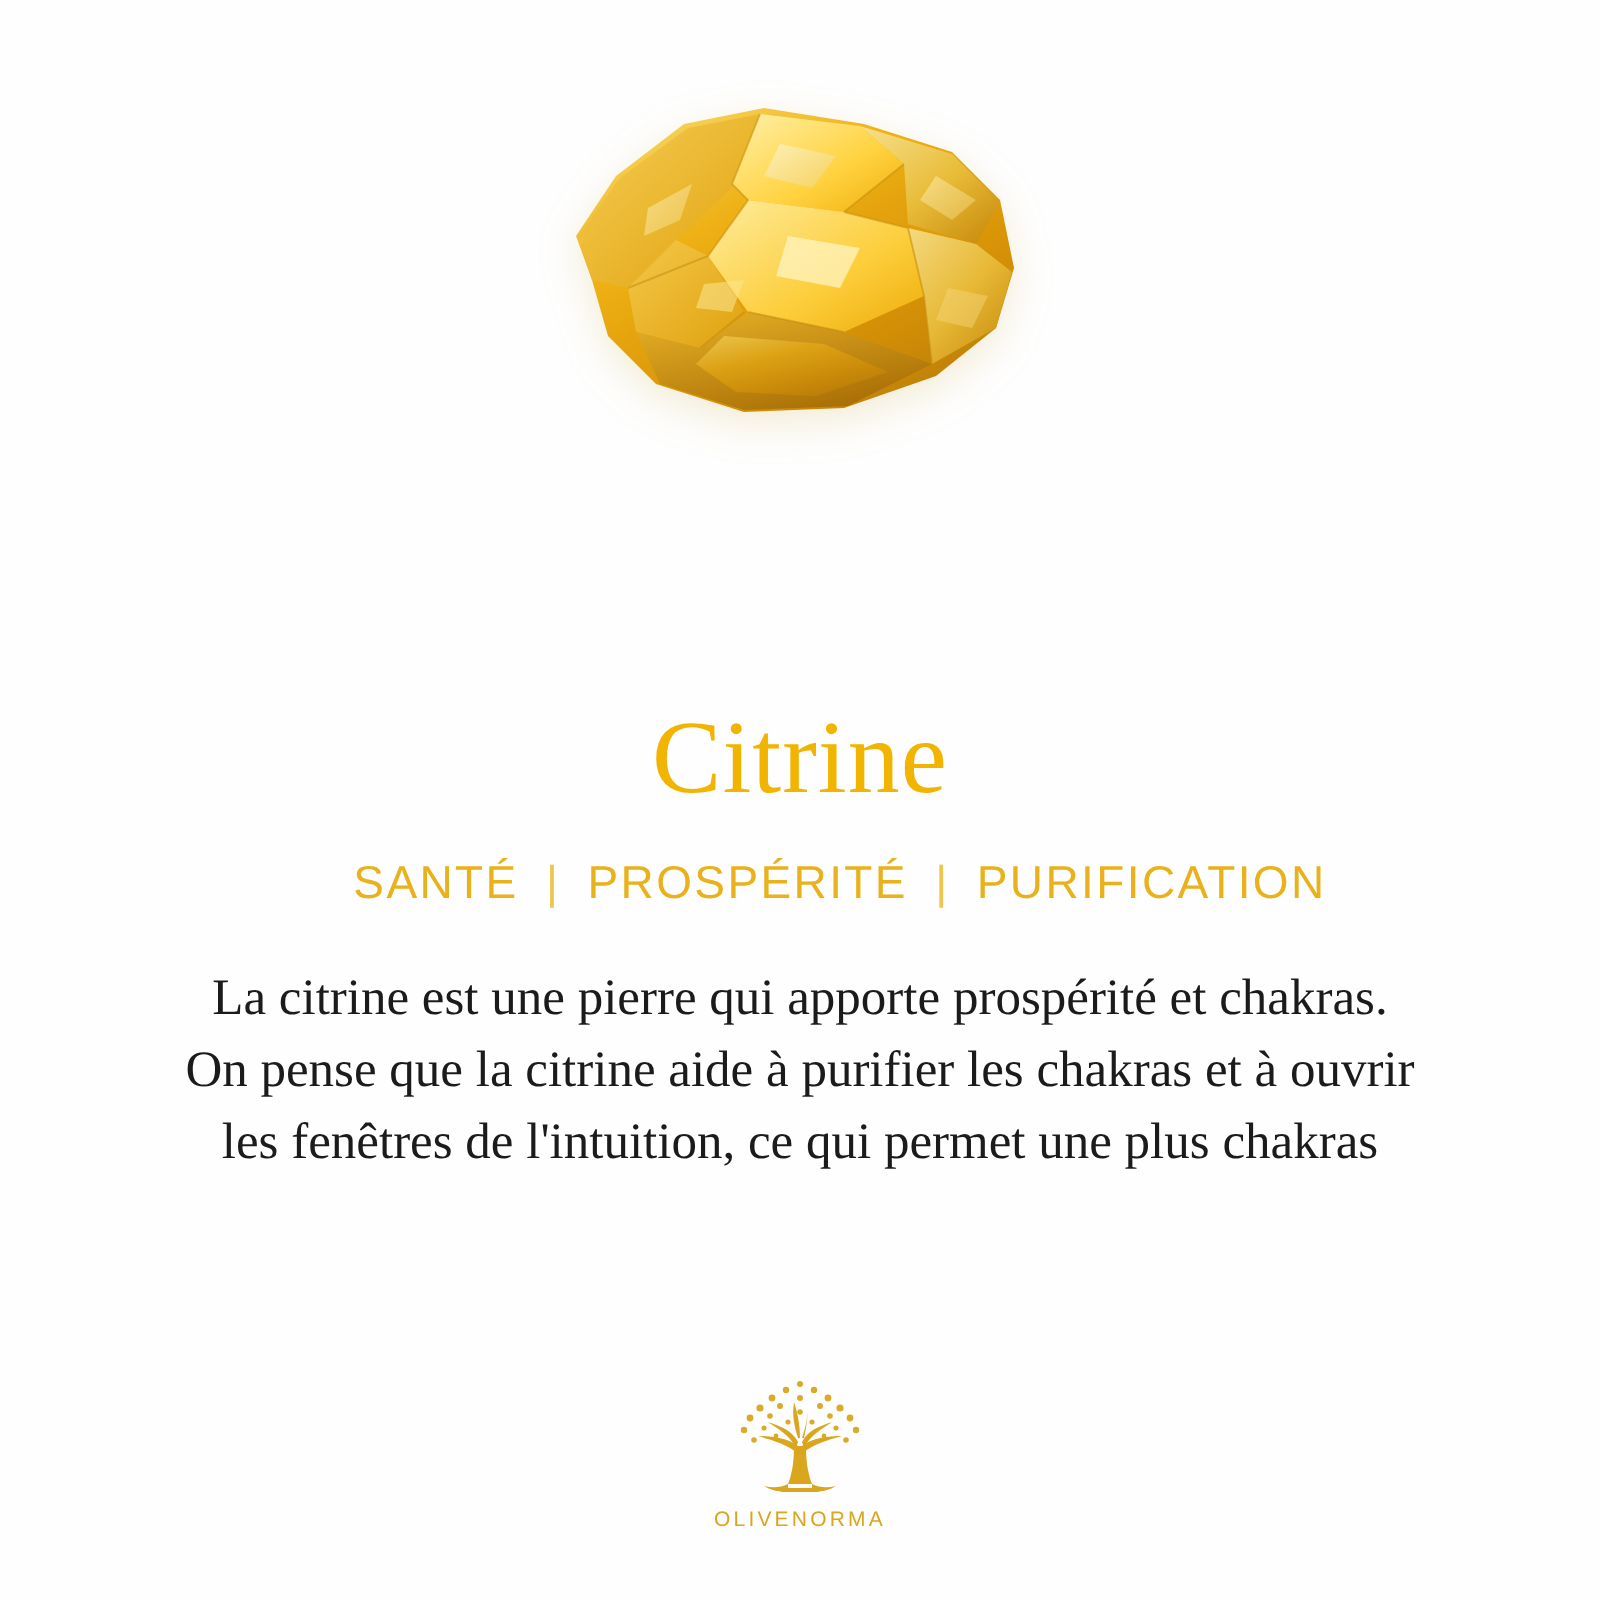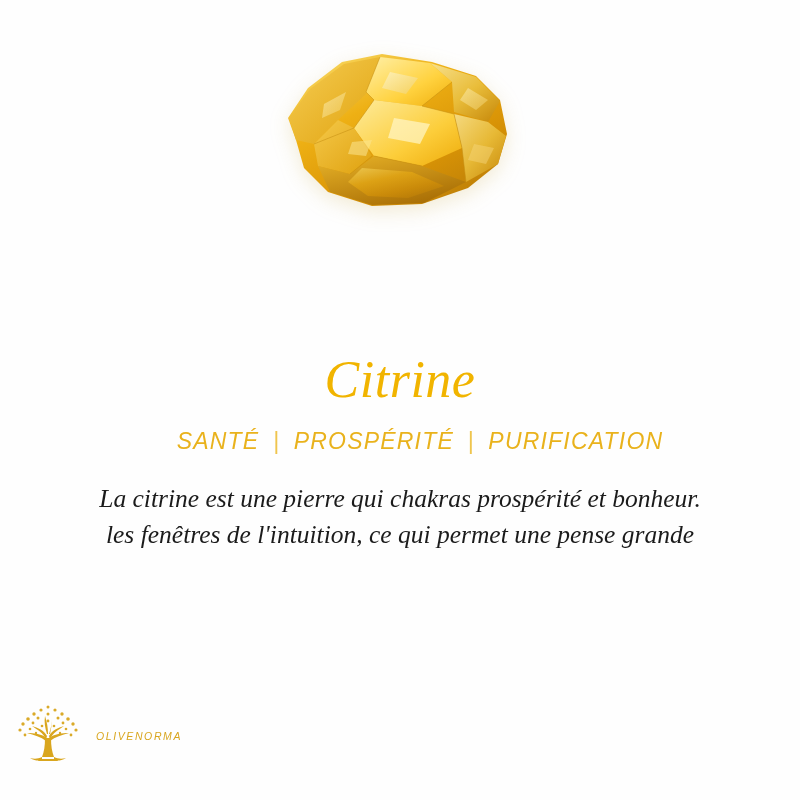--- a/index.html
+++ b/index.html
@@ -14,21 +14,20 @@
     overflow: hidden;
   }
   .page {
     position: relative;
     width: 800px;
     height: 800px;
     background: #fefefe;
     display: flex;
     flex-direction: column;
     align-items: center;
-    font-style: italic;
   }
 
   
   .stone-area {
     position: relative;
     width: 800px;
     height: 330px;
     flex: none;
   }
   .stone-wrap {
@@ -88,22 +87,23 @@
     white-space: nowrap;
   }
 
   
   .logo-block {
     position: absolute;
     left: 0;
     right: 0;
     bottom: 34px;
     display: flex;
-    flex-direction: row;
+    flex-direction: column;
     align-items: center;
+    justify-content: center;
   }
   .logo-mark {
     width: 96px;
     height: 64px;
   }
   .logo-word {
     margin-top: 3px;
     font-family: "Liberation Sans", sans-serif;
     font-size: 10.5px;
     letter-spacing: 1.6px;
@@ -191,22 +191,23 @@
 
   <div class="keywords">
     <span>SANTÉ</span>
     <span class="sep">|</span>
     <span>PROSPÉRITÉ</span>
     <span class="sep">|</span>
     <span>PURIFICATION</span>
   </div>
 
   <div class="description">
-    <span class="line">La citrine est une pierre qui chakras prospérité et bonheur.</span>
-    <span class="line">les fenêtres de l'intuition, ce qui permet une pense grande</span>
+    <span class="line">La citrine est une pierre qui apporte prospérité et chakras.</span>
+    <span class="line">On pense que la citrine aide à purifier les chakras et à ouvrir</span>
+    <span class="line">les fenêtres de l'intuition, ce qui permet une plus chakras</span>
   </div>
 
   <div class="logo-block">
     <svg class="logo-mark" viewBox="0 0 96 64" aria-hidden="true">
       <g fill="#d9a61e">
 
         <g opacity="0.95">
           <circle cx="48" cy="5" r="1.5"></circle>
           <circle cx="41" cy="8" r="1.6"></circle>
           <circle cx="55" cy="8" r="1.6"></circle>

